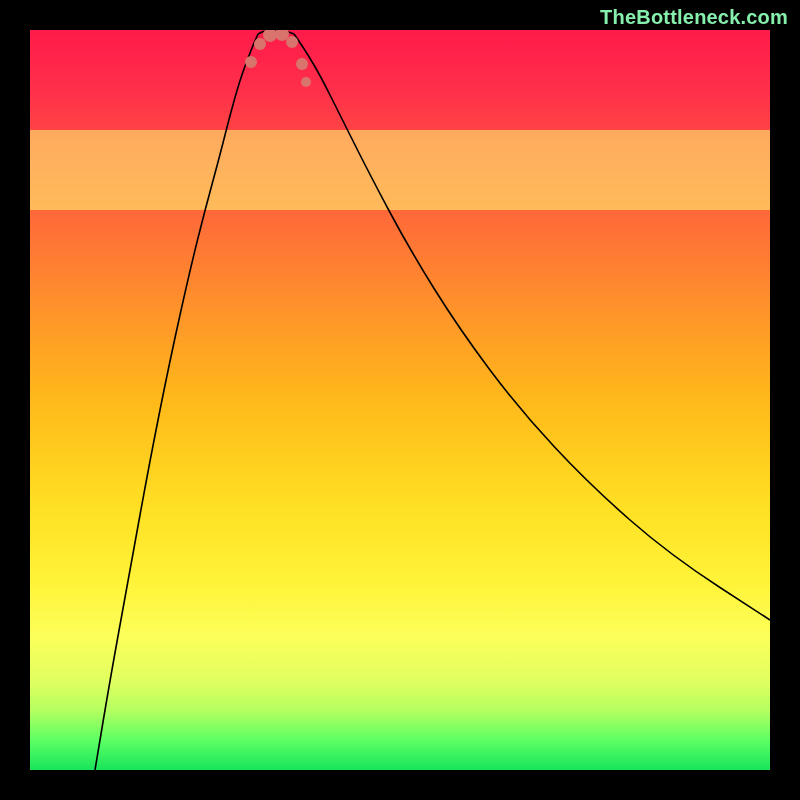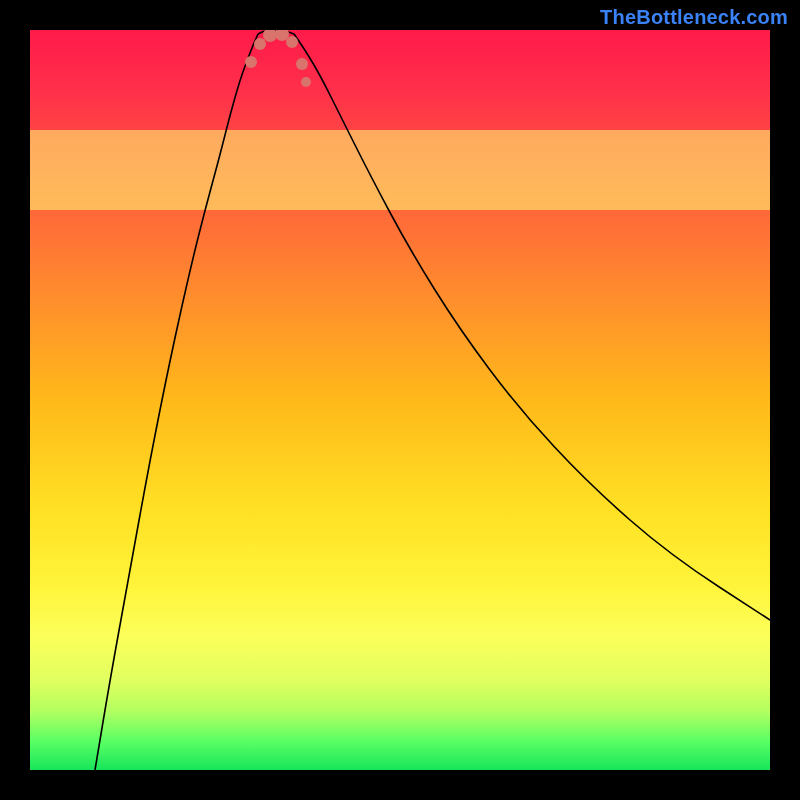--- a/index.html
+++ b/index.html
@@ -10,21 +10,21 @@
     height: 800px;
     background: #000;
   }
   .watermark {
     position: absolute;
     top: 6px;
     right: 12px;
     font-family: Arial, Helvetica, sans-serif;
     font-size: 20px;
     font-weight: 600;
-    color: #3b82f6;
+    color: #86efac;
     letter-spacing: 0.2px;
   }
   .plot-area {
     position: absolute;
     left: 30px;
     top: 30px;
     width: 740px;
     height: 740px;
     overflow: hidden;
   }

